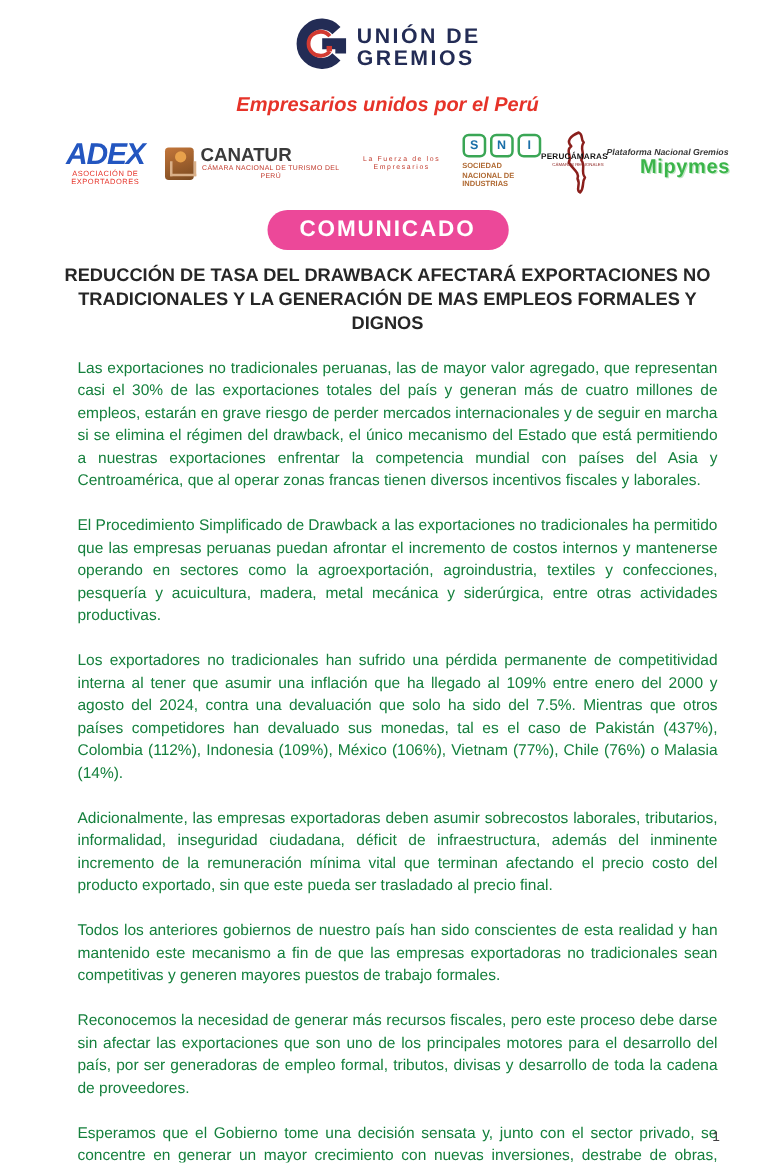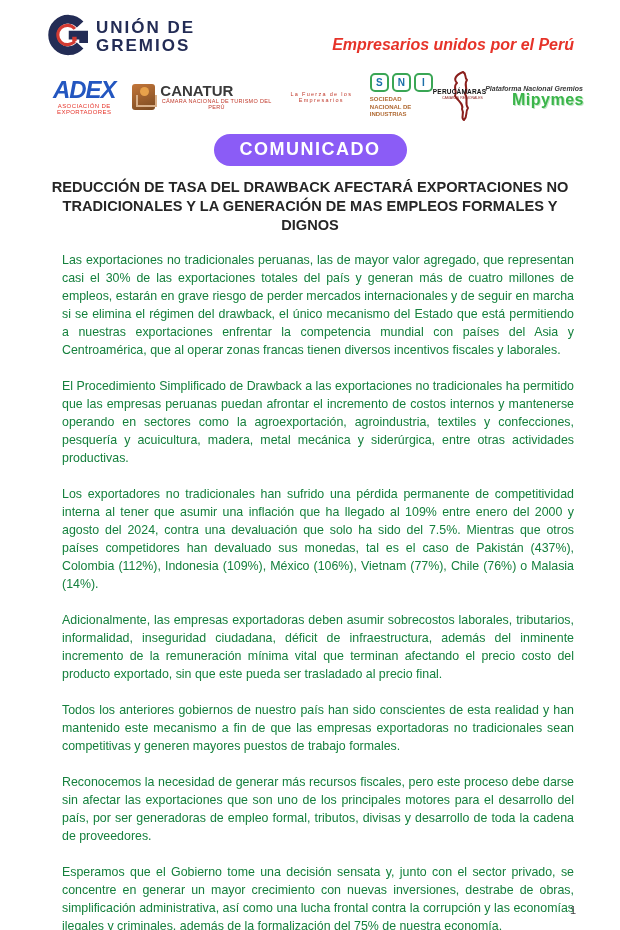--- a/index.html
+++ b/index.html
@@ -11,23 +11,22 @@
     position:relative;
     overflow:hidden;
   }
   .page{
     position:absolute;inset:0;
     padding:14px 46px 0 46px;
     box-sizing:border-box;
   }
   
   .brand{
-    display:flex;flex-direction:row;align-items:center;
+    display:flex;flex-direction:column;align-items:center;
     margin-bottom:10px;
-    justify-content:space-between;
   }
   .brand-row{display:flex;align-items:center;gap:8px;}
   .brand-text{
     color:#232c55;font-weight:bold;
     font-size:17px;line-height:18px;letter-spacing:2px;
   }
   .brand-tagline{
     color:#e63329;font-style:italic;font-size:16px;margin-top:15px;
     font-weight:600;
   }
@@ -56,21 +55,21 @@
   .sni-sub{color:#b06a33;font-size:6px;font-weight:bold;line-height:7.5px;margin-top:4px;text-align:left;align-self:flex-start;}
   .perucamaras{position:relative;width:58px;height:52px;}
   .peru-map{position:absolute;top:0;left:8px;}
   .perucamaras-name{position:absolute;top:18px;left:0;width:100%;color:#111;font-weight:bold;font-size:6.5px;letter-spacing:.2px;}
   .perucamaras-sub{position:absolute;top:26px;left:4px;width:100%;color:#8a1f1c;font-size:3.5px;}
   .mipymes-top{color:#3a3a3a;font-style:italic;font-size:7px;font-weight:600;}
   .mipymes-name{color:#3bb54a;font-weight:bold;font-size:16px;line-height:16px;letter-spacing:.5px;text-shadow:1px 1px 0 #bfe6c4;margin-left:28px;}
   
   .banner-wrap{display:flex;justify-content:center;margin:6px 0 12px 0;}
   .banner{
-    background:#8b5cf6;color:#ffffff;
+    background:#ec4899;color:#ffffff;
     font-weight:bold;font-size:18px;letter-spacing:1.5px;
     padding:5px 26px 6px 26px;border-radius:17px;
   }
   
   .doc-title{
     color:#262626;font-weight:bold;font-size:14.6px;line-height:19px;
     text-align:center;margin:2px 0 16px 0;
   }
   
   .body-text p{

